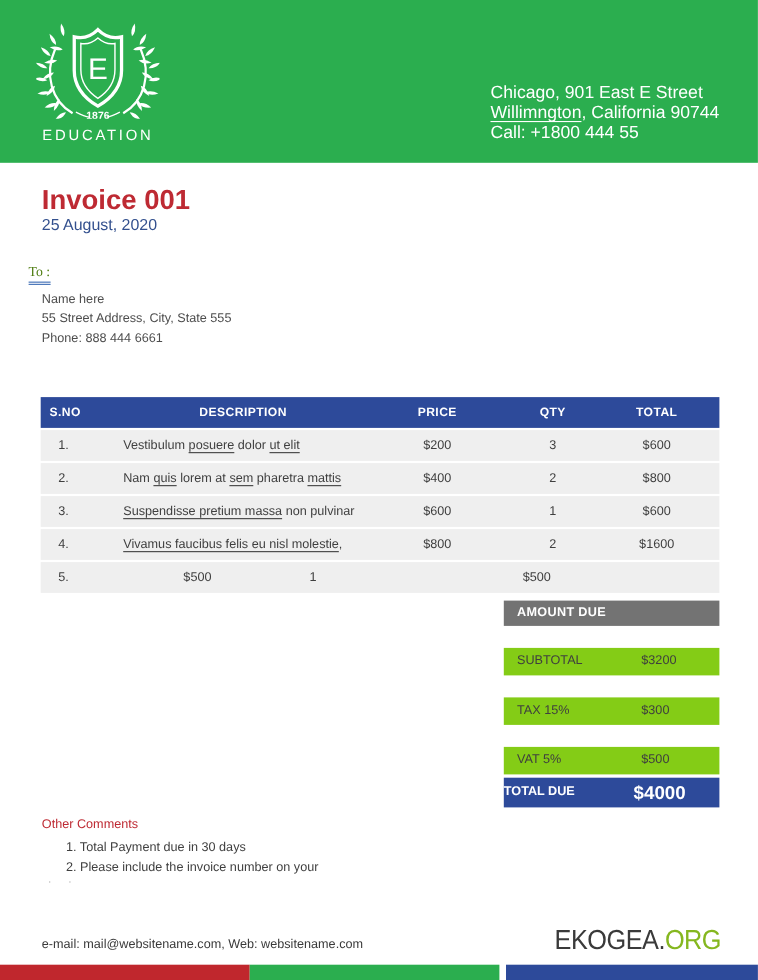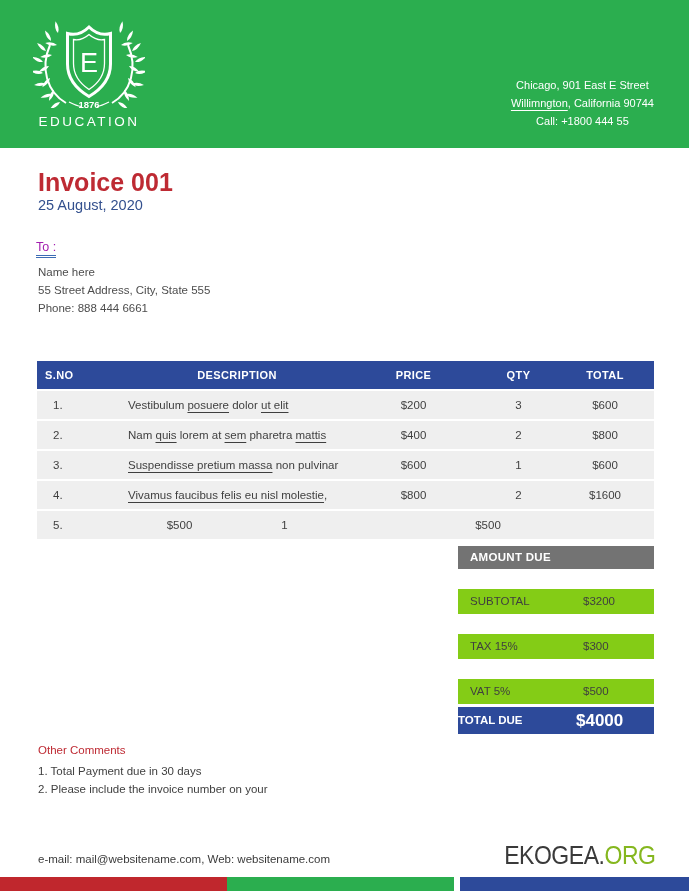--- a/index.html
+++ b/index.html
@@ -7,62 +7,62 @@
   .page {
     position:relative; width:689px; height:891px; margin:0 auto;
     background:#fff; overflow:hidden;
     font-family:"Liberation Sans", sans-serif; color:#3f3f3f;
   }
 
   
   .hdr { position:absolute; left:0; top:0; width:689px; height:148px; background:#2bae4f; }
   .logo { position:absolute; left:33px; top:20px; width:112px; text-align:center; }
   .logo-label { color:#fff; font-size:13.5px; font-weight:400; letter-spacing:2.5px; margin-top:2px; }
-  .hdr-address { position:absolute; right:35px; top:76px; text-align:center; color:#fff; font-size:11px; line-height:18px; }
+  .hdr-address { position:absolute; right:35px; top:76px; text-align:left; color:#fff; font-size:16px; line-height:18px; }
 
   
   .sq { text-decoration-line:underline; text-decoration-style:wavy; text-decoration-color:#e3342f;
         text-decoration-thickness:1px; text-underline-offset:2.5px;text-decoration:underline; }
 
   
   .inv-title { position:absolute; left:38px; top:168px; font-size:25px; font-weight:700; color:#be2a33; }
   .inv-date  { position:absolute; left:38px; top:197px; font-size:14.5px; color:#33508e; }
-  .to-label  { position:absolute; left:36px; top:240px; font-size:12.5px; color:#a21caf; }
+  .to-label  { position:absolute; left:26px; top:240px; font-size:12.5px; color:#4d7c0f;font-family:Liberation Serif, serif; }
   .to-label span { display:inline-block; border-bottom:3px double #3c6cb4; padding-bottom:1px; }
   .bill-to   { position:absolute; left:38px; top:263px; font-size:11.5px; line-height:18.2px; color:#4d4d4d; }
 
   
   .items { position:absolute; left:37px; top:361px; width:617px; }
   .t-head { display:flex; align-items:center; height:28px; background:#2d4a9a; color:#fff;
             font-size:11px; font-weight:700; letter-spacing:0.4px; }
   .t-row  { display:flex; align-items:center; height:28px; background:#efefef; margin-top:2px;
             font-size:11.5px; color:#3f3f3f; }
   .c1 { width:75px;  padding-left:16px; }
   .t-head .c1 { padding-left:8px; }
-  .c2 { width:218px; text-align:left;margin-left:16px; }
+  .c2 { width:218px; text-align:left; }
   .t-head .c2 { text-align:center; }
   .c3 { width:135px; text-align:center; }
   .c4 { width:75px;  text-align:center; }
   .c5 { flex:1;      text-align:center; }
 
   
   .summary { position:absolute; left:458px; top:546px; width:196px; }
   .s-head  { height:23px; line-height:23px; background:#737373; color:#fff; padding-left:12px;
              font-size:11.5px; font-weight:700; letter-spacing:0.3px; }
   .s-row   { position:relative; height:25px; line-height:25px; background:#84cc16; margin-top:20px;
              padding-left:12px; font-size:11.5px; color:#3f3f3f; }
   .s-val   { position:absolute; left:125px; top:0; }
   .s-total { position:relative; height:27px; line-height:27px; background:#2d4a9a; color:#fff;
              margin-top:3px; font-size:11.5px; font-weight:700; }
   .s-total .s-val { left:118px; font-size:17px; font-weight:700; }
 
   
   .comments { position:absolute; left:38px; top:741px; font-size:11.5px; line-height:18px; }
   .cm-title { color:#be2a33; margin-bottom:3px; }
-  .cm-line  { color:#3f3f3f; }
+  .cm-line  { color:#3f3f3f;margin-left:22px; }
   .cm-clip  { height:4px; overflow:hidden; color:#3f3f3f; }
 
   
   .contact { position:absolute; left:38px; top:853px; font-size:11.5px; color:#3a3a3a; }
   .brand   { position:absolute; right:34px; top:841px; font-size:25px; color:#3a3a3a;
              letter-spacing:-0.5px; transform:scaleX(0.92); transform-origin:right center; }
   .brand .org { color:#85b71f; }
 
   .bar { position:absolute; bottom:0; height:14px; }
   .bar-red   { left:0;    width:227px; background:#c0272d; }

